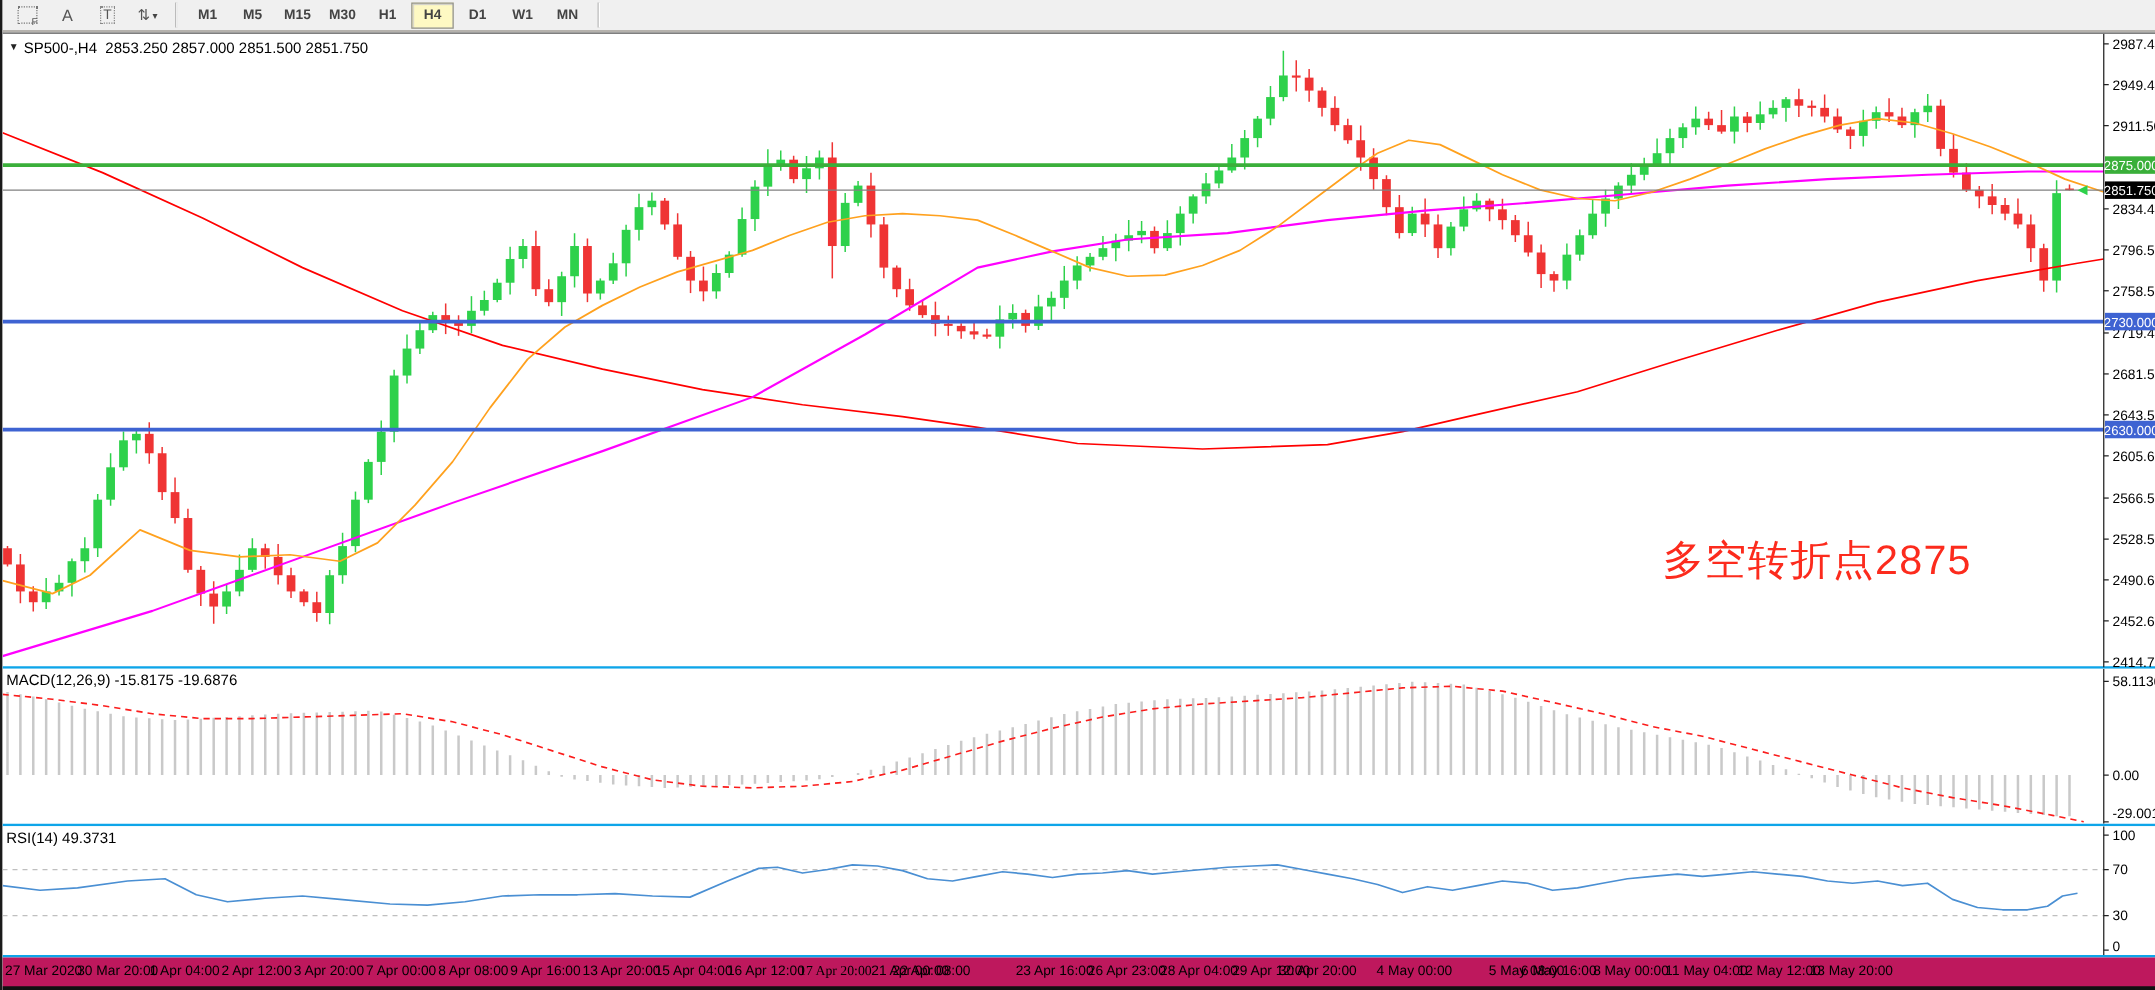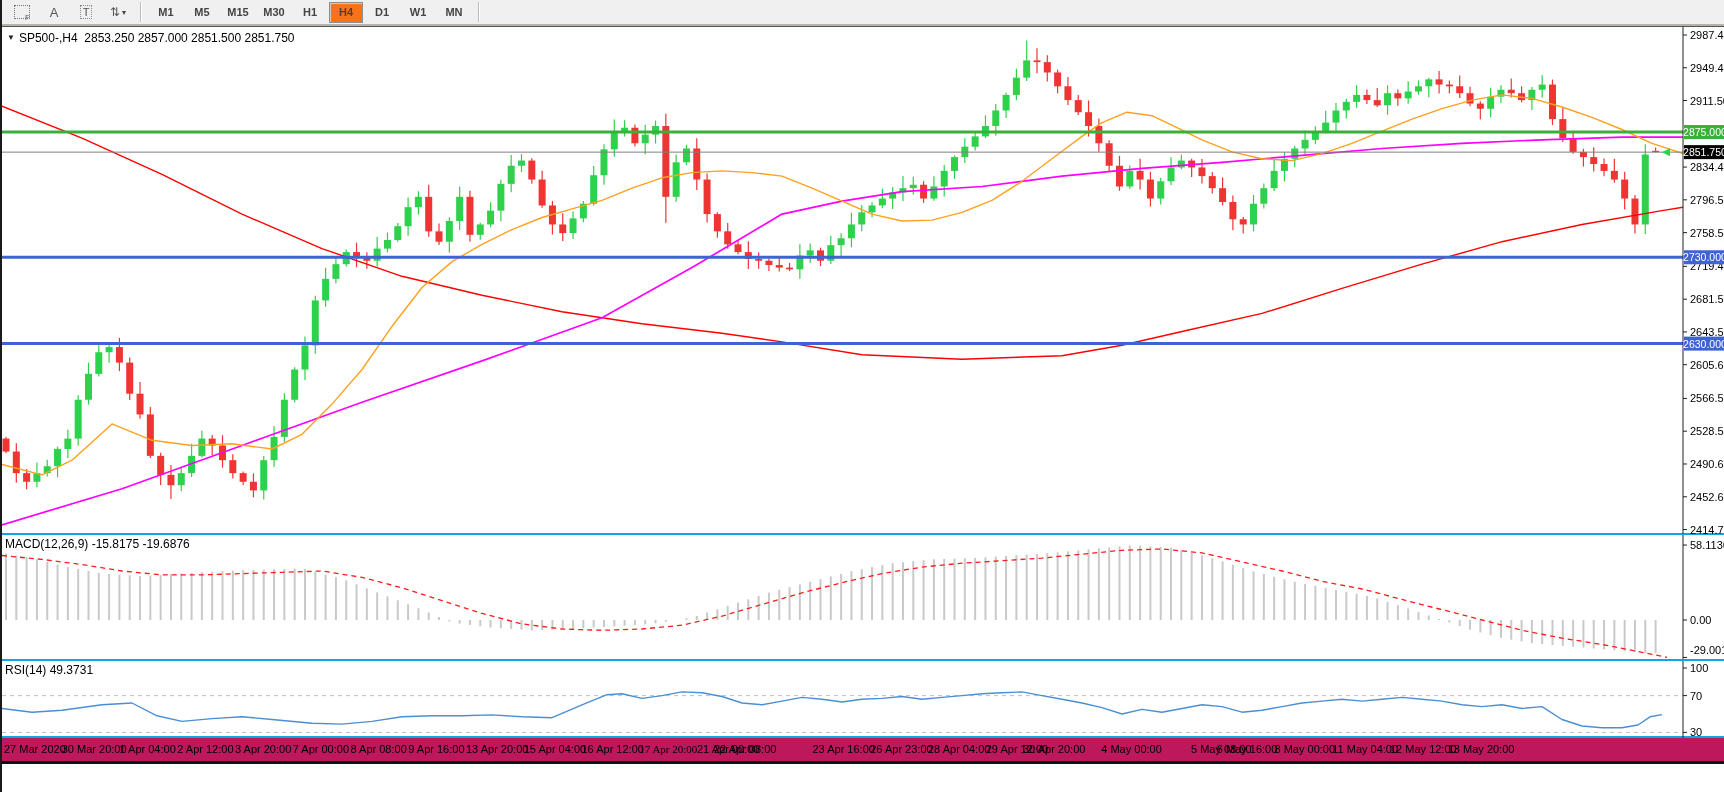--- a/index.html
+++ b/index.html
@@ -12,26 +12,26 @@
   .tb-icon{width:24px;height:20px;display:flex;align-items:center;justify-content:center;
            color:#555;font-size:12px;margin:0 4px;cursor:default;position:relative;}
   .grip-box{width:14px;height:12px;border:1px dotted #777;position:relative;}
   .grip-box span{position:absolute;right:-1px;bottom:-4px;font-size:8px;color:#555;}
   .tbox{border:1px dotted #888;padding:0 2px;font-size:11px;color:#555;}
   .caret{font-size:8px;color:#444;margin-left:2px;}
   .tb-sep{width:1px;height:20px;background:#bbb;margin:0 6px;border-right:1px solid #fff;}
   .tf-btn{min-width:26px;height:19px;border:1px solid transparent;color:#444;font-size:11px;
           font-weight:bold;display:inline-flex;align-items:center;justify-content:center;
           padding:0 3px;margin:0 1px;background:transparent;cursor:default;}
-  .tf-btn.active{background:#f97316;border:1px solid #8f8f8f;box-shadow:inset 1px 1px 1px #ccc;}
+  .tf-btn.active{background:#fef9c3;border:1px solid #8f8f8f;box-shadow:inset 1px 1px 1px #ccc;}
   
   .panel{position:relative;border-bottom:2px solid #0ea5e9;box-sizing:border-box;background:#fff;}
   #main-panel{height:509px;border-top:1px solid #555;}
   #macd-panel{height:126px;}
-  #rsi-panel{height:77px;}
+  #rsi-panel{height:105px;}
   svg{display:block;}
   .panel-label{position:absolute;left:3px;top:2px;font-size:12px;color:#000;z-index:5;}
   #chart-title{position:absolute;left:5px;top:4px;font-size:12px;color:#000;z-index:6;}
   #chart-title .tri{font-size:8px;vertical-align:2px;margin-right:4px;color:#222;}
   #annotation{position:absolute;left:1328px;top:399px;font-size:33px;letter-spacing:1px;
               font-family:"Liberation Sans",sans-serif;z-index:7;white-space:nowrap;}
   
   #date-axis{position:relative;height:26px;background:#be185d;border-bottom:3px solid #111;box-sizing:border-box;}
   #date-axis span{position:absolute;top:5px;font-size:11px;color:#000;white-space:nowrap;}
 </style>
@@ -66,20 +66,21 @@
         <div class="tf-btn">W1</div>
         <div class="tf-btn">MN</div>
       </div>
     <div class="tb-sep"></div>
   </div>
 
   <div id="main-panel" class="panel">
     <div id="chart-title">
       <span class="tri">▼</span><span>SP500-,H4</span>&nbsp;&nbsp;<span>2853.250 2857.000 2851.500 2851.750</span>
     </div>
+    <div id="annotation" style="color: rgb(252, 43, 29);">多空转折点2875</div>
     <svg id="main-svg" width="1724" height="507">
         <defs>
           <clipPath id="cpMain">
             <rect x="0" y="0" width="1681" height="507"></rect>
           </clipPath>
         </defs>
         <g clip-path="url(#cpMain)">
           <g>
             <line x1="4" y1="409.8729000000001" x2="4" y2="426.2794000000001" stroke="#ef3434" stroke-width="1.2"></line>
             <rect x="0.5" y="411.5999000000001" width="7" height="12.952499999999986" fill="#ef3434"></rect>

